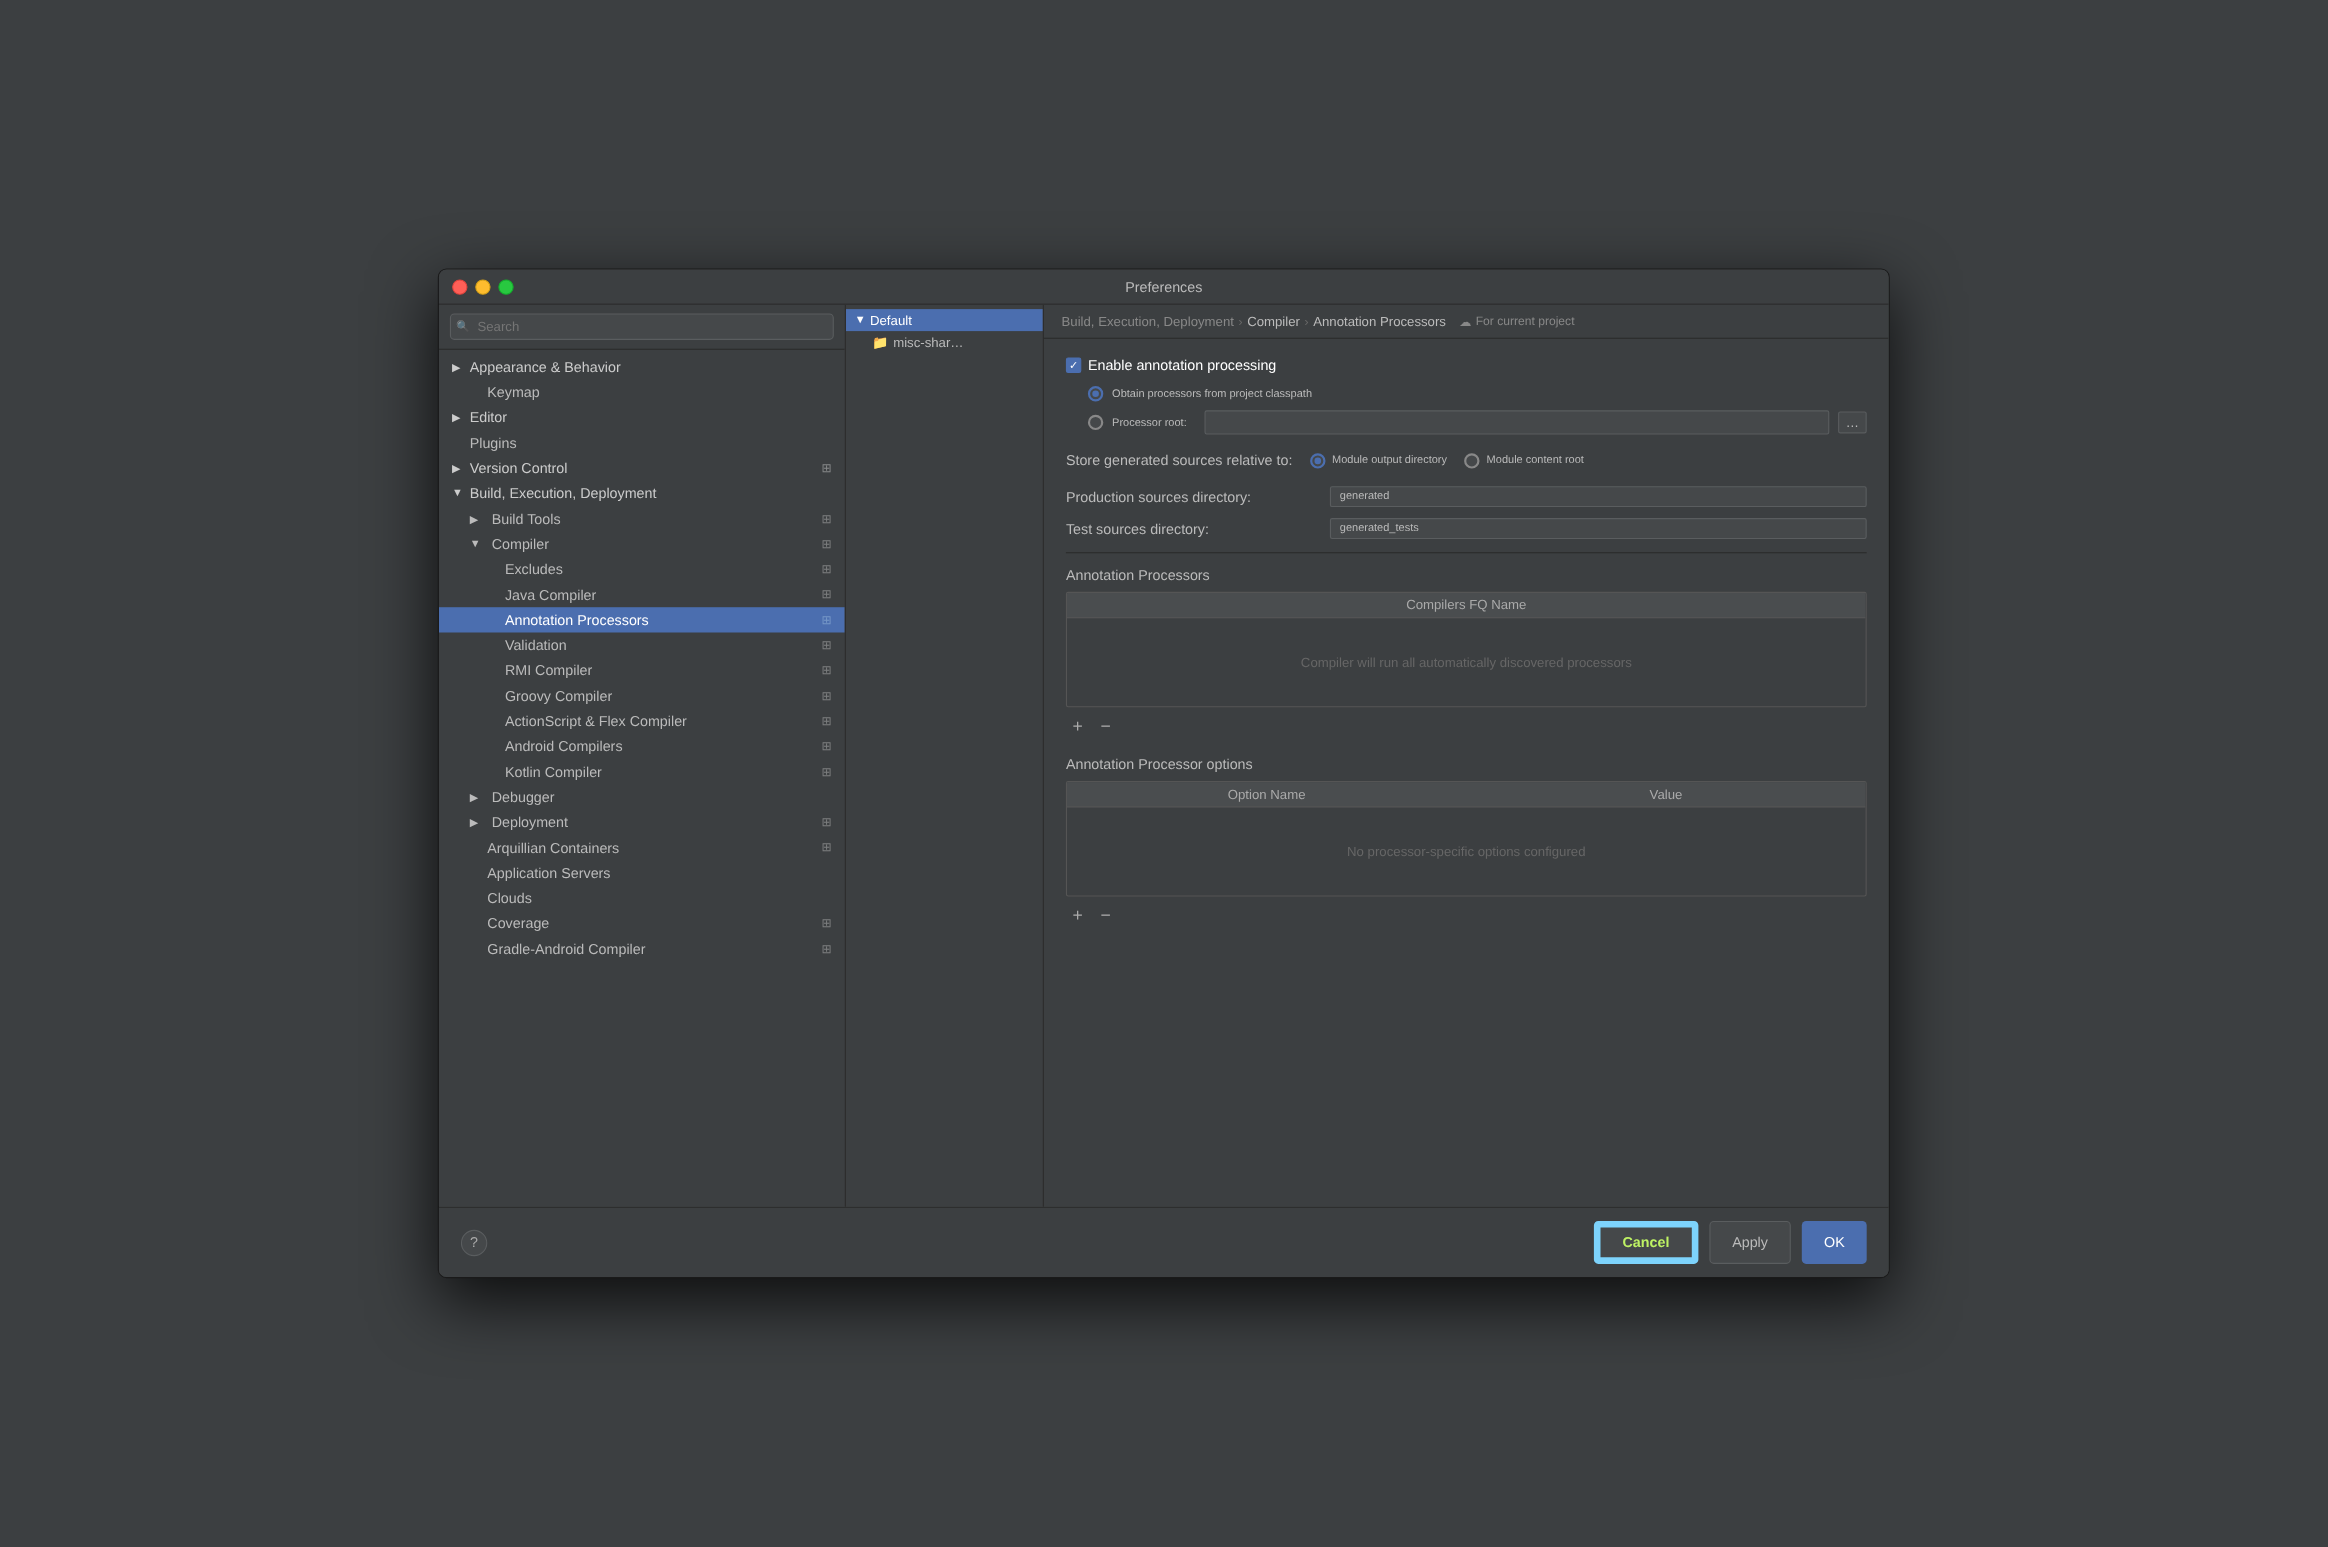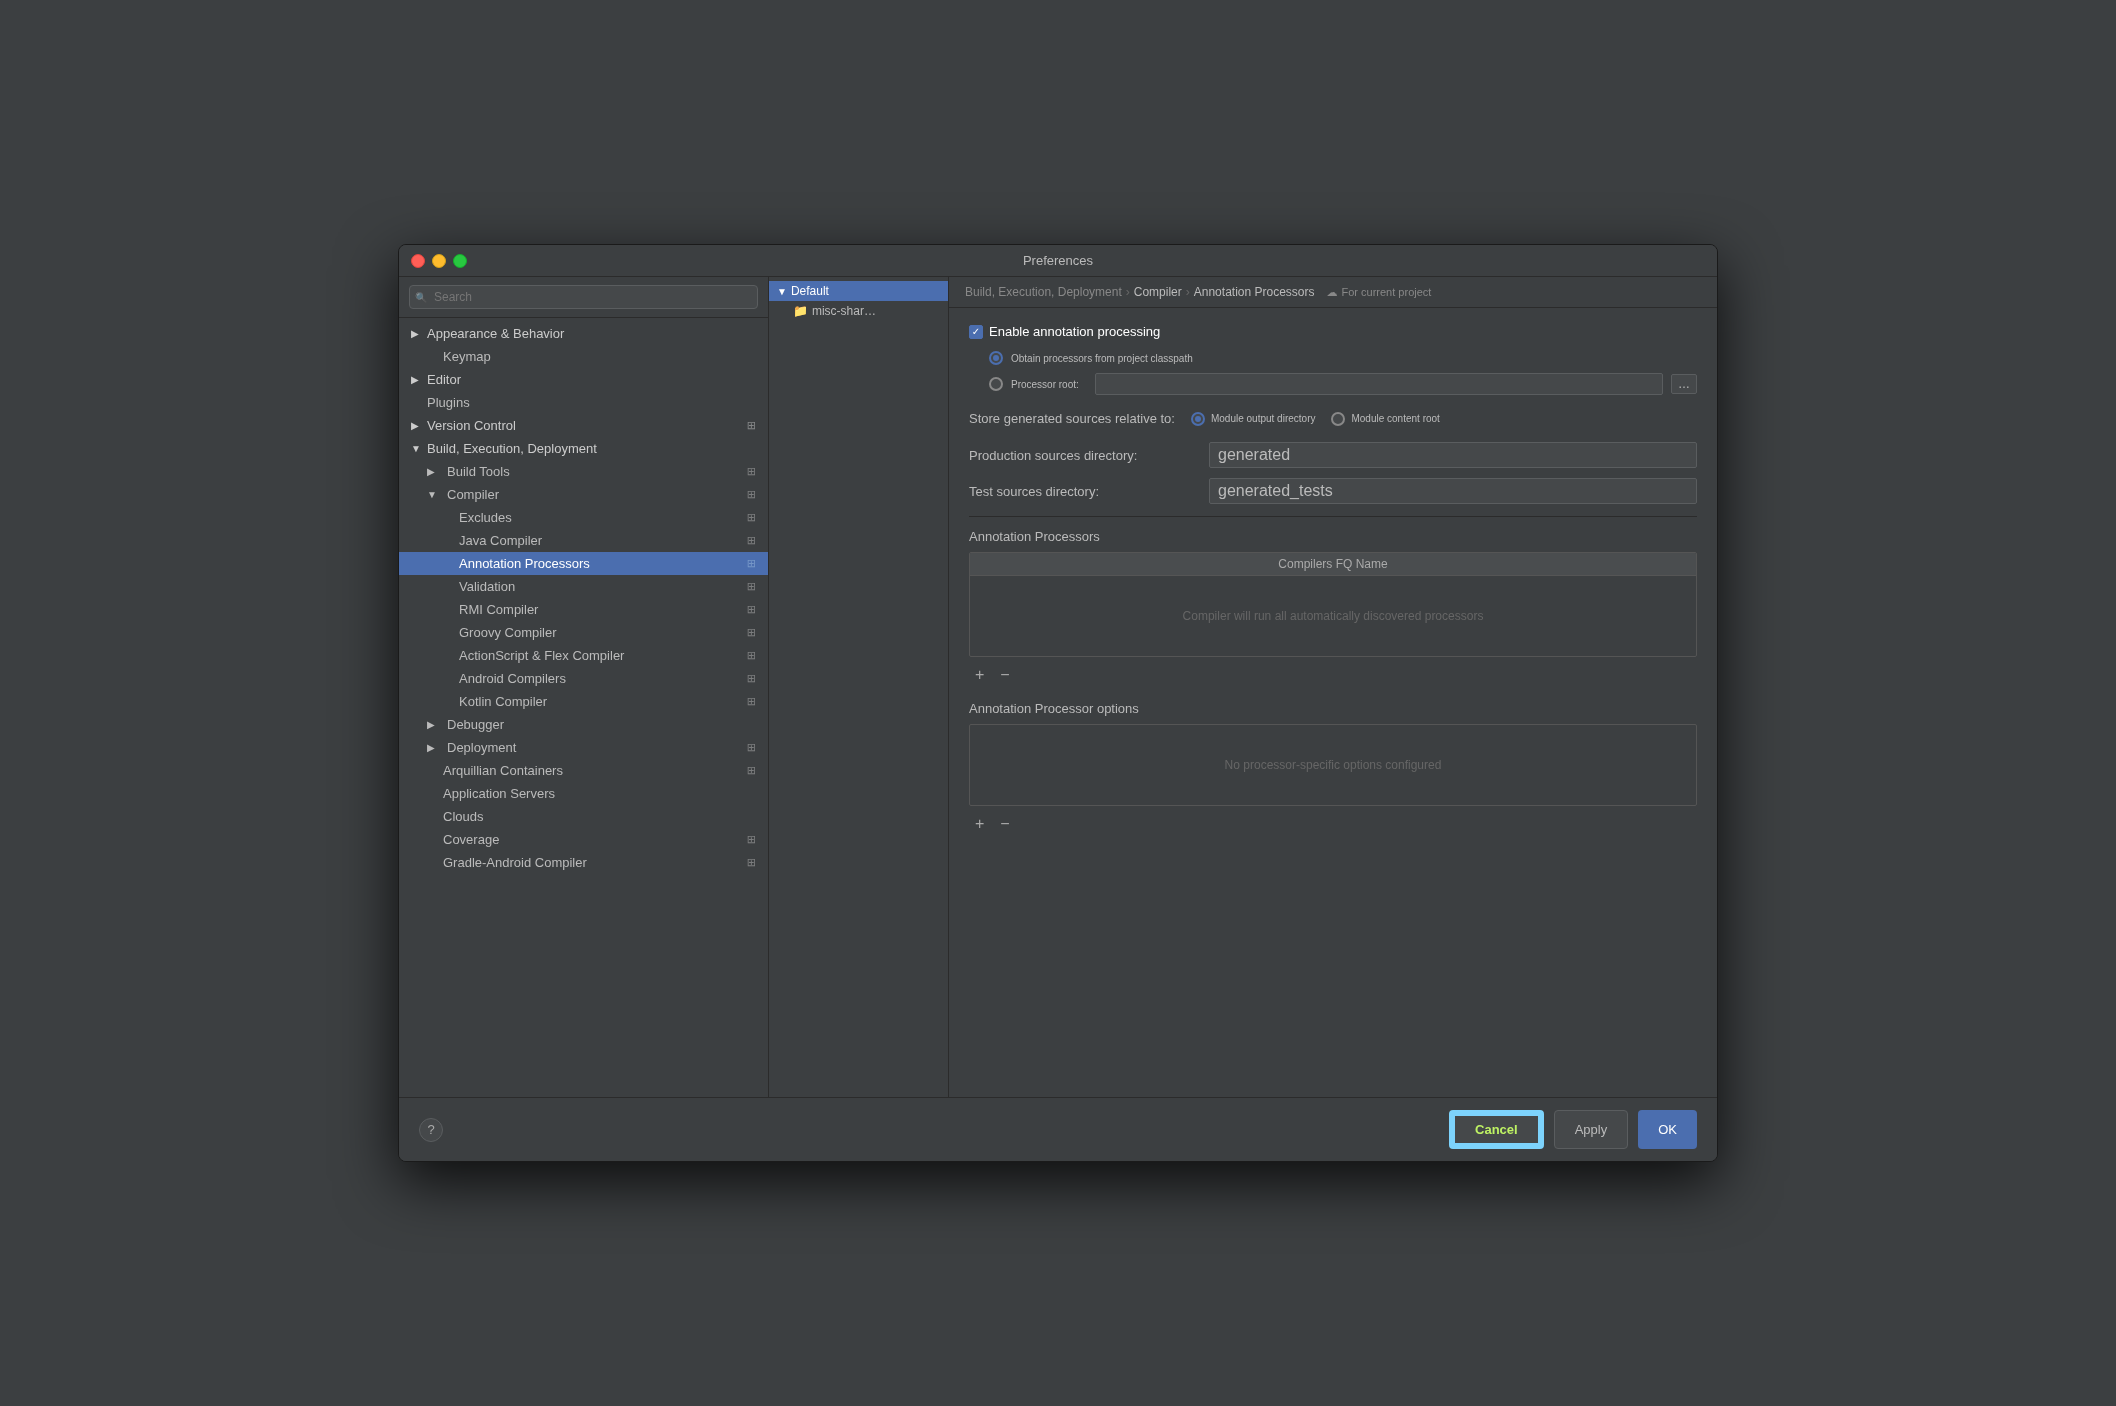--- a/index.html
+++ b/index.html
@@ -273,21 +273,21 @@
       font-size: 13px;
       width: 240px;
       flex-shrink: 0;
     }
     .field-input {
       flex: 1;
       background: #45484a;
       border: 1px solid #5a5d5f;
       color: #bbb;
       padding: 3px 8px;
-      font-size: 16px;
+      font-size: 10px;
       border-radius: 2px;
     }
     .store-row {
       display: flex;
       align-items: center;
       margin-bottom: 16px;
       gap: 16px;
     }
     .store-label { color: #bbb; font-size: 13px; flex-shrink: 0; }
     .radio-option {
@@ -626,20 +626,24 @@
             <span>Compiler will run all automatically discovered processors</span>
           </div>
         </div>
         <div class="table-actions">
           <button class="table-btn">+</button>
           <button class="table-btn">−</button>
         </div>
 
         <div class="section-title">Annotation Processor options</div>
         <div class="table-container">
+          <div class="table-header">
+            <div class="table-col-2">Option Name</div>
+            <div class="table-col-2">Value</div>
+          </div>
           <div class="table-body">
             <span>No processor-specific options configured</span>
           </div>
         </div>
         <div class="table-actions">
           <button class="table-btn">+</button>
           <button class="table-btn">−</button>
         </div>
       </div>
     </div>

